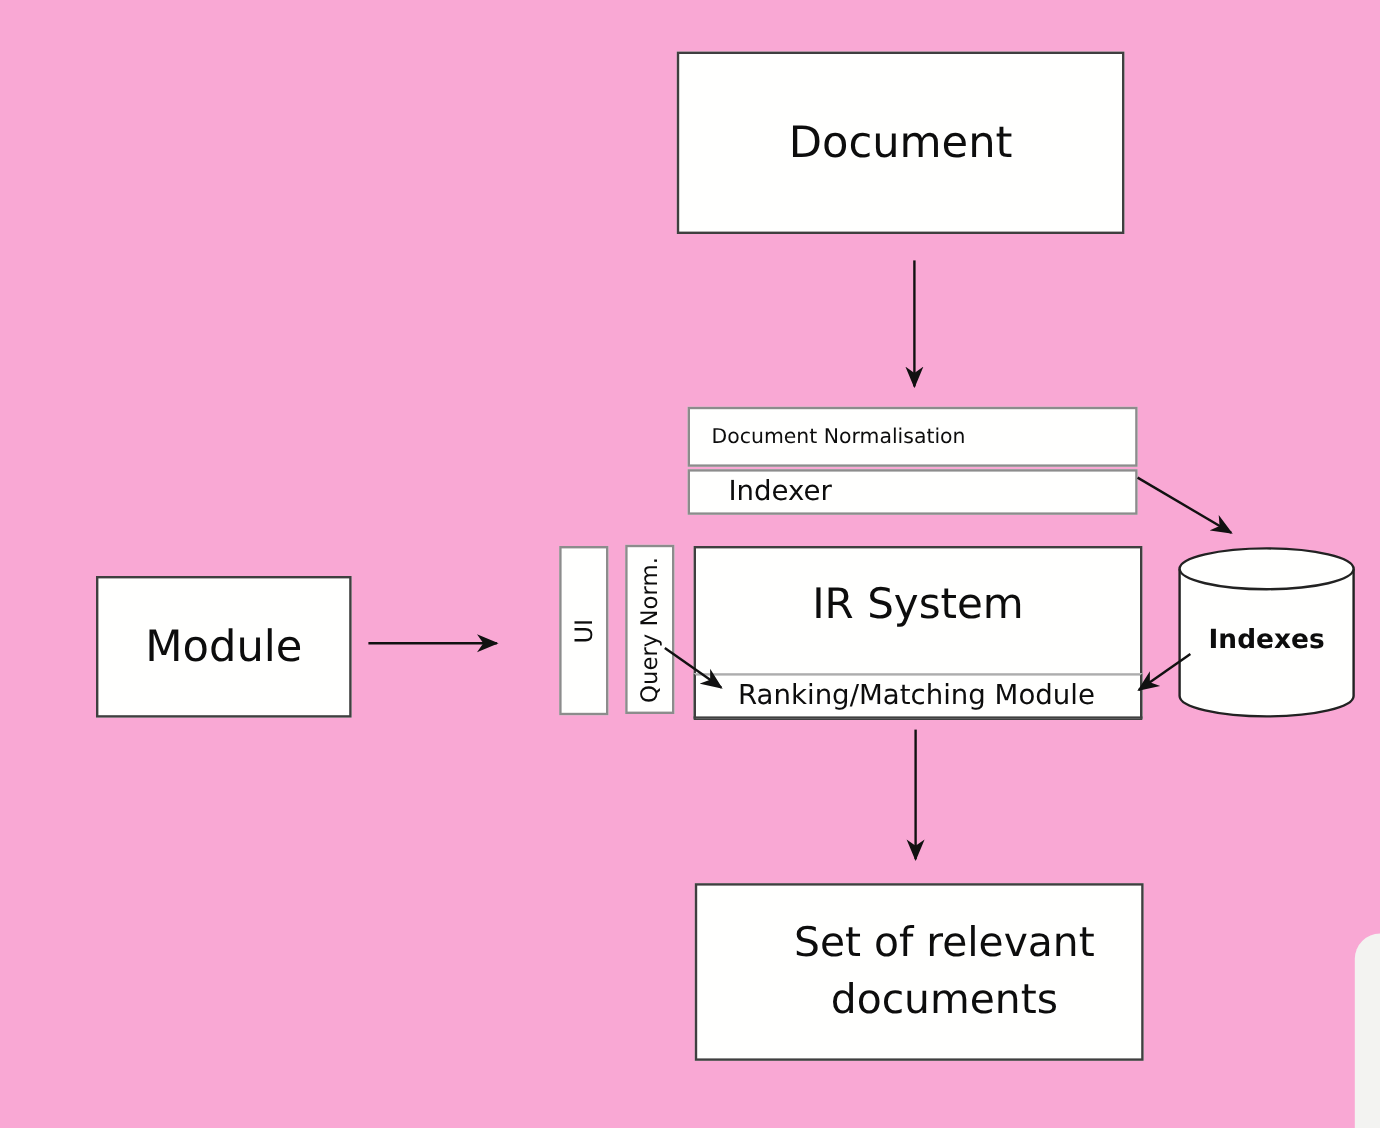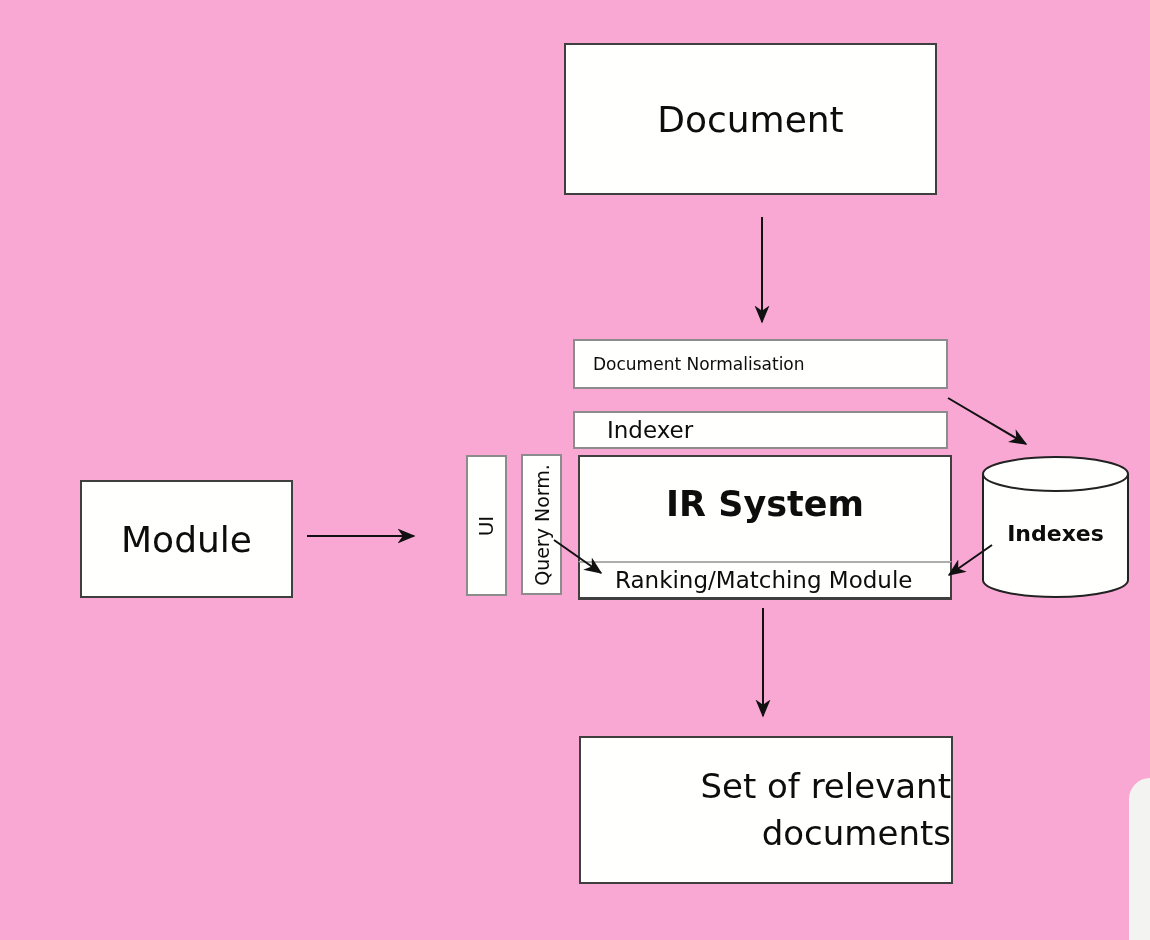--- a/index.html
+++ b/index.html
@@ -27,35 +27,35 @@
   }
   .box.dark   { border: 2px solid #3f3f3f; }
   .box.gray   { border: 2px solid #8c8c8c; }
   .big-label  { font-size: 36px; line-height: 1.25; }
 
   #doc-collection { left: 564px; top: 43px; width: 373px; height: 152px;
                     flex-direction: column; text-align: center; }
   #doc-norm       { left: 573px; top: 339px; width: 375px; height: 50px;
                     justify-content: flex-start; padding-left: 18px; font-size: 17px; }
   #indexer        { left: 573px; top: 391px; width: 375px; height: 38px;
-                    justify-content: flex-start; padding-left: 32px; font-size: 23px; margin-top: 20px; }
+                    justify-content: flex-start; padding-left: 32px; font-size: 23px; }
   #ir-system      { left: 578px; top: 455px; width: 374px; height: 145px;
-                    align-items: flex-start; padding-top: 27px; font-size: 35px; font-weight: bold; }
+                    align-items: flex-start; padding-top: 27px; font-size: 35px; }
   #ranking        { left: 578px; top: 561px; width: 374px; height: 38px;
                     border-top-color: #adadad;
                     justify-content: flex-start; padding-left: 35px; font-size: 23px;
                     z-index: 2; }
   #ui-box         { left: 466px; top: 455px; width: 41px; height: 141px; }
   #query-norm     { left: 521px; top: 454px; width: 41px; height: 141px; }
   .vtext          { transform: rotate(-90deg); white-space: nowrap; display: block; }
   #ui-box .vtext      { font-size: 20px; }
   #query-norm .vtext  { font-size: 19px; }
   #query-box      { left: 80px; top: 480px; width: 213px; height: 118px; font-size: 36px; }
   #relevant-box   { left: 579px; top: 736px; width: 374px; height: 148px;
-                    flex-direction: column; align-items: flex-end;
+                    flex-direction: column; align-items: center;
                     padding-left: 42px; font-size: 34px; line-height: 1.38; }
   #indexes-label  { position: absolute; left: 983px; top: 521px; width: 145px;
                     text-align: center; font-size: 22px; z-index: 4; font-weight: bold; }
 
   #wires {
     position: absolute; left: 0; top: 0; width: 1150px; height: 940px;
     z-index: 3; pointer-events: none;
   }
   #edge-strip {
     position: absolute; right: 0; top: 778px; width: 21px; height: 162px;

